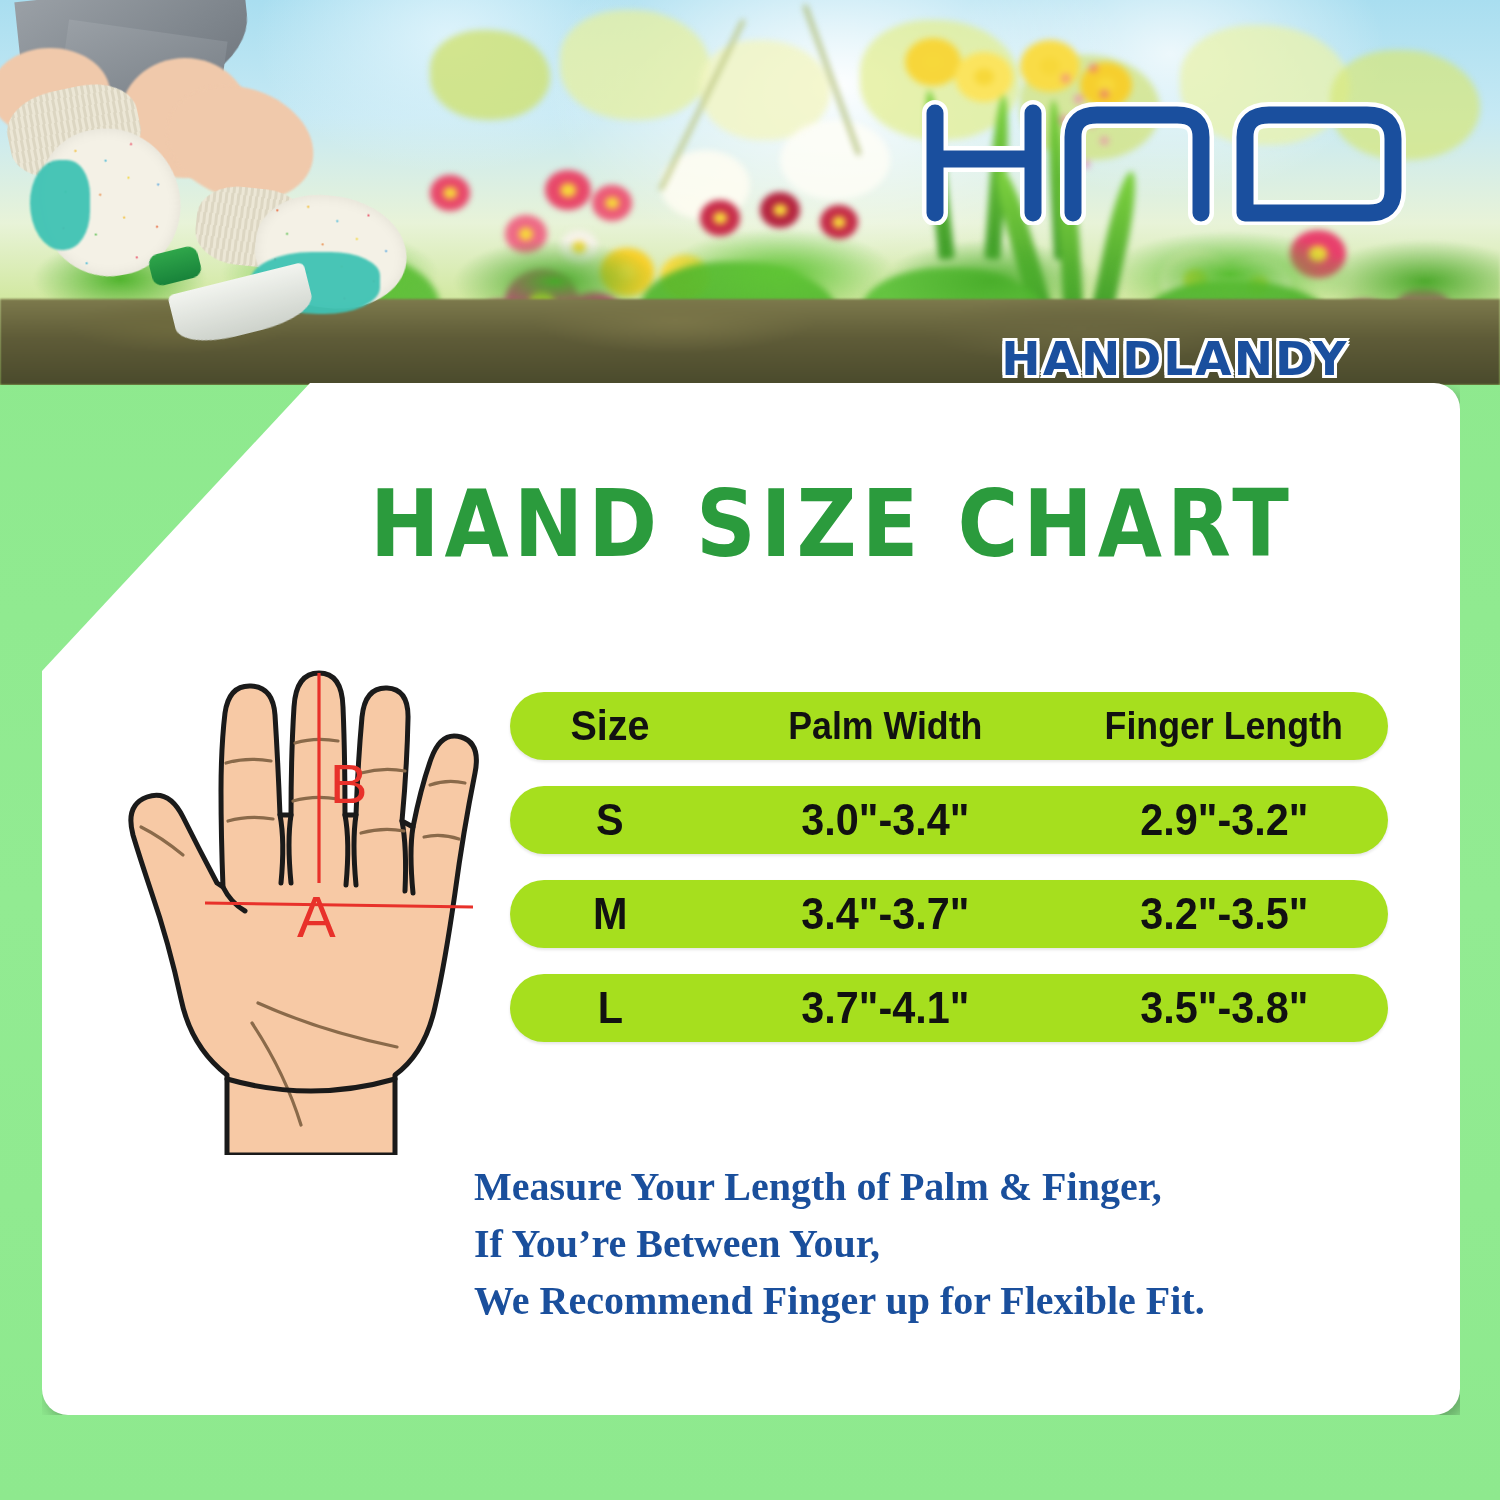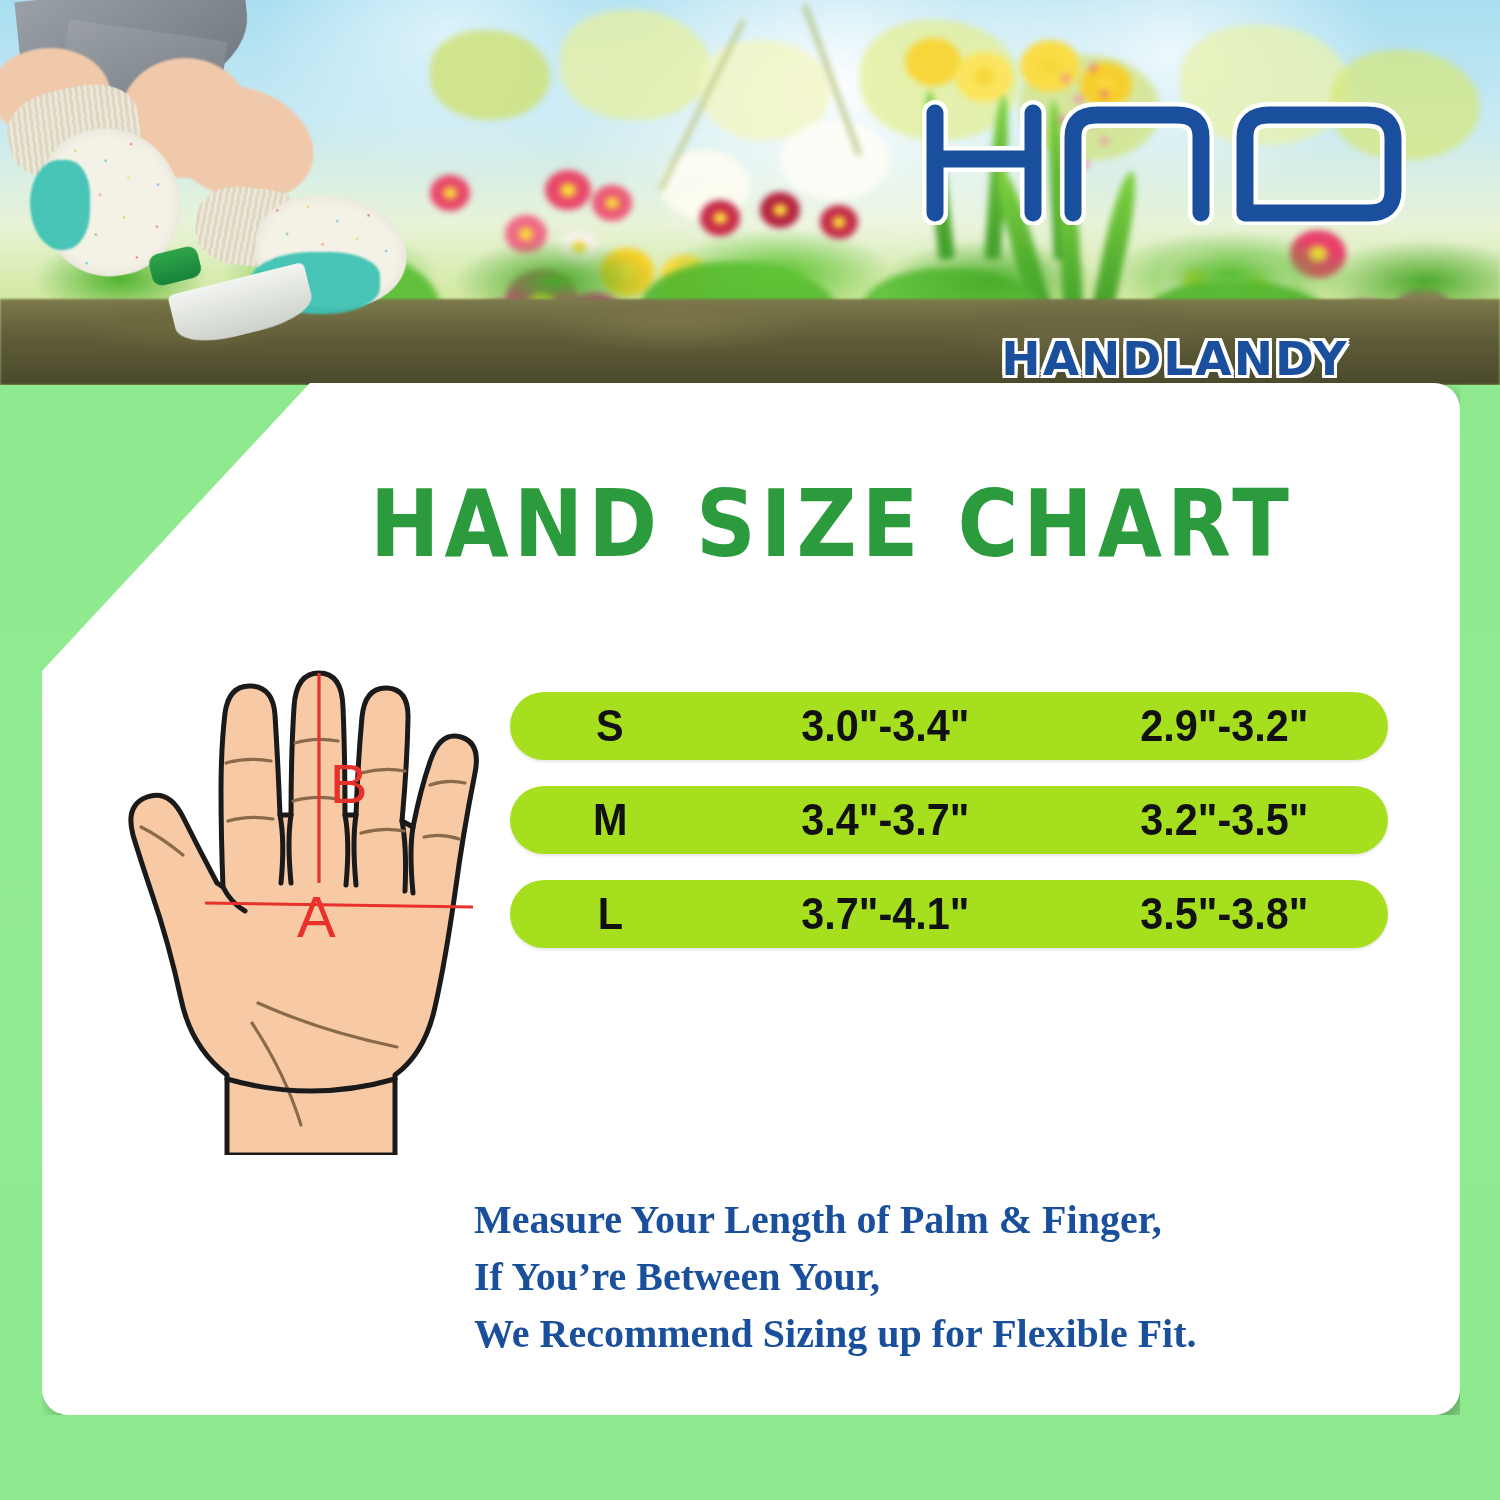--- a/index.html
+++ b/index.html
@@ -176,21 +176,20 @@
   .hdr .c1,.hdr .c2{font-weight:700;font-size:38px;color:#111;}
   .dat .c0{font-weight:700;font-size:44px;color:#111;}
   .dat .c1,.dat .c2{font-weight:700;font-size:44px;color:#111;}
   .row span{font-family:"Liberation Sans", sans-serif;transform:scaleX(.94);display:inline-block;}
 
   
   .note{
     position:absolute;left:474px;top:1158px;width:930px;
     color:#1a4f9c;font-weight:700;font-size:40px;line-height:57px;
     font-family:"Liberation Serif", serif;
-    margin-top:33px;
   }
   .note div{white-space:nowrap;}
 </style>
 </head>
 <body>
 
 <div id="stage">
 
   <div class="bg-green"></div>
 
@@ -360,36 +359,41 @@
 
     <line x1="224" y1="18" x2="224" y2="228" stroke="#e8312a" stroke-width="3.2"></line>
 
     <line x1="110" y1="248" x2="378" y2="252" stroke="#e8312a" stroke-width="3.2"></line>
 
     <text x="235" y="148" fill="#e8312a" font-family="Liberation Sans, sans-serif" font-size="56" font-weight="400">B</text>
     <text x="202" y="282" fill="#e8312a" font-family="Liberation Sans, sans-serif" font-size="58" font-weight="400">A</text>
   </svg>
 
   <div class="table">
+    <div class="row hdr">
+      <div class="c0"><span>Size</span></div>
+      <div class="c1"><span>Palm Width</span></div>
+      <div class="c2"><span>Finger Length</span></div>
+    </div>
     <div class="row dat">
       <div class="c0"><span>S</span></div>
       <div class="c1"><span>3.0"-3.4"</span></div>
       <div class="c2"><span>2.9"-3.2"</span></div>
     </div>
     <div class="row dat">
       <div class="c0"><span>M</span></div>
       <div class="c1"><span>3.4"-3.7"</span></div>
       <div class="c2"><span>3.2"-3.5"</span></div>
     </div>
     <div class="row dat">
       <div class="c0"><span>L</span></div>
       <div class="c1"><span>3.7"-4.1"</span></div>
       <div class="c2"><span>3.5"-3.8"</span></div>
     </div>
   </div>
 
   <div class="note">
     <div>Measure Your Length of Palm &amp; Finger,</div>
     <div>If You’re Between Your,</div>
-    <div>We Recommend Sizing up for Flexible Fit.</div>
+    <div>We Recommend Finger up for Flexible Fit.</div>
   </div>
 
 </div>
 
 </body></html>

